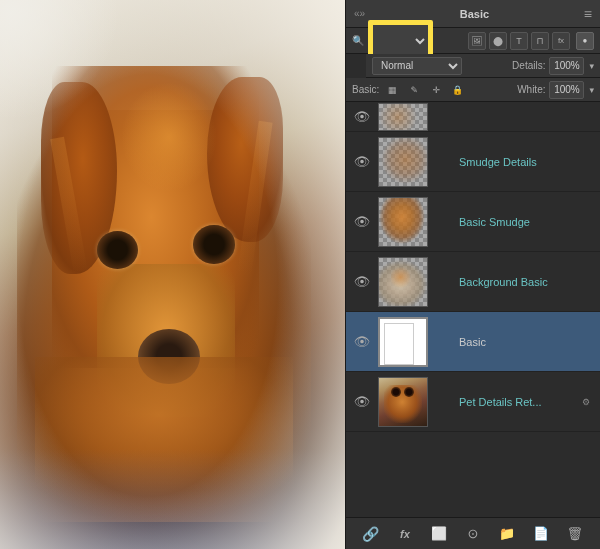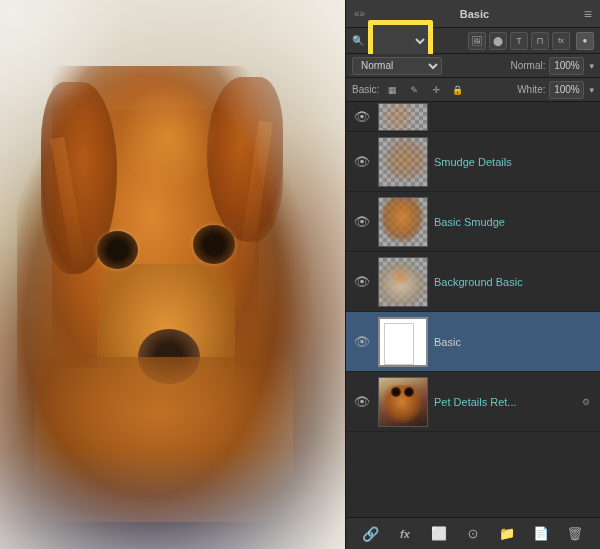--- a/index.html
+++ b/index.html
@@ -117,20 +117,21 @@
     
     .blend-row {
       height: 24px;
       background: #353535;
       border-bottom: 1px solid #1a1a1a;
       display: flex;
       align-items: center;
       padding: 0 6px;
       gap: 4px;
       flex-shrink: 0;
+      margin-left: 20px;
     }
 
     .blend-dropdown {
       background: #404040;
       border: 1px solid #555;
       color: #ccc;
       font-size: 10px;
       height: 18px;
       padding: 0 4px;
       border-radius: 2px;
@@ -257,20 +258,21 @@
       background-color: #aaa;
     }
 
     .layer-name {
       flex: 1;
       font-size: 11px;
       color: #6ac4c4;
       white-space: nowrap;
       overflow: hidden;
       text-overflow: ellipsis;
+      margin-left: 25px;
     }
 
     
     .thumb-smudge-details {
       background:
         radial-gradient(circle at 60% 40%, rgba(180,100,30,0.6) 0%, transparent 50%),
         radial-gradient(circle at 30% 60%, rgba(150,80,20,0.4) 0%, transparent 40%);
     }
 
     
@@ -398,21 +400,21 @@
     <div class="filter-icon-btn" style="margin-left:2px;background:#505050;border-color:#666;color:#ccc;font-size:8px;">●</div>
   </div>
 
   <div class="blend-row">
     <select class="blend-dropdown">
       <option>Normal</option>
       <option>Multiply</option>
       <option>Screen</option>
       <option>Overlay</option>
     </select>
-    <span class="opacity-label">Normal:</span>
+    <span class="opacity-label">Details:</span>
     <input class="opacity-value" type="text" value="100%" style="">
     <span style="color:#aaa;font-size:9px;margin-left:1px;">▾</span>
   </div>
 
   <div class="lock-row">
     <span class="lock-label">Basic:</span>
     <div class="lock-icon-btn" style="font-size:9px;">▦</div>
     <div class="lock-icon-btn" style="font-size:9px;">✎</div>
     <div class="lock-icon-btn" style="font-size:9px;">✛</div>
     <div class="lock-icon-btn" style="font-size:9px;">🔒</div>

